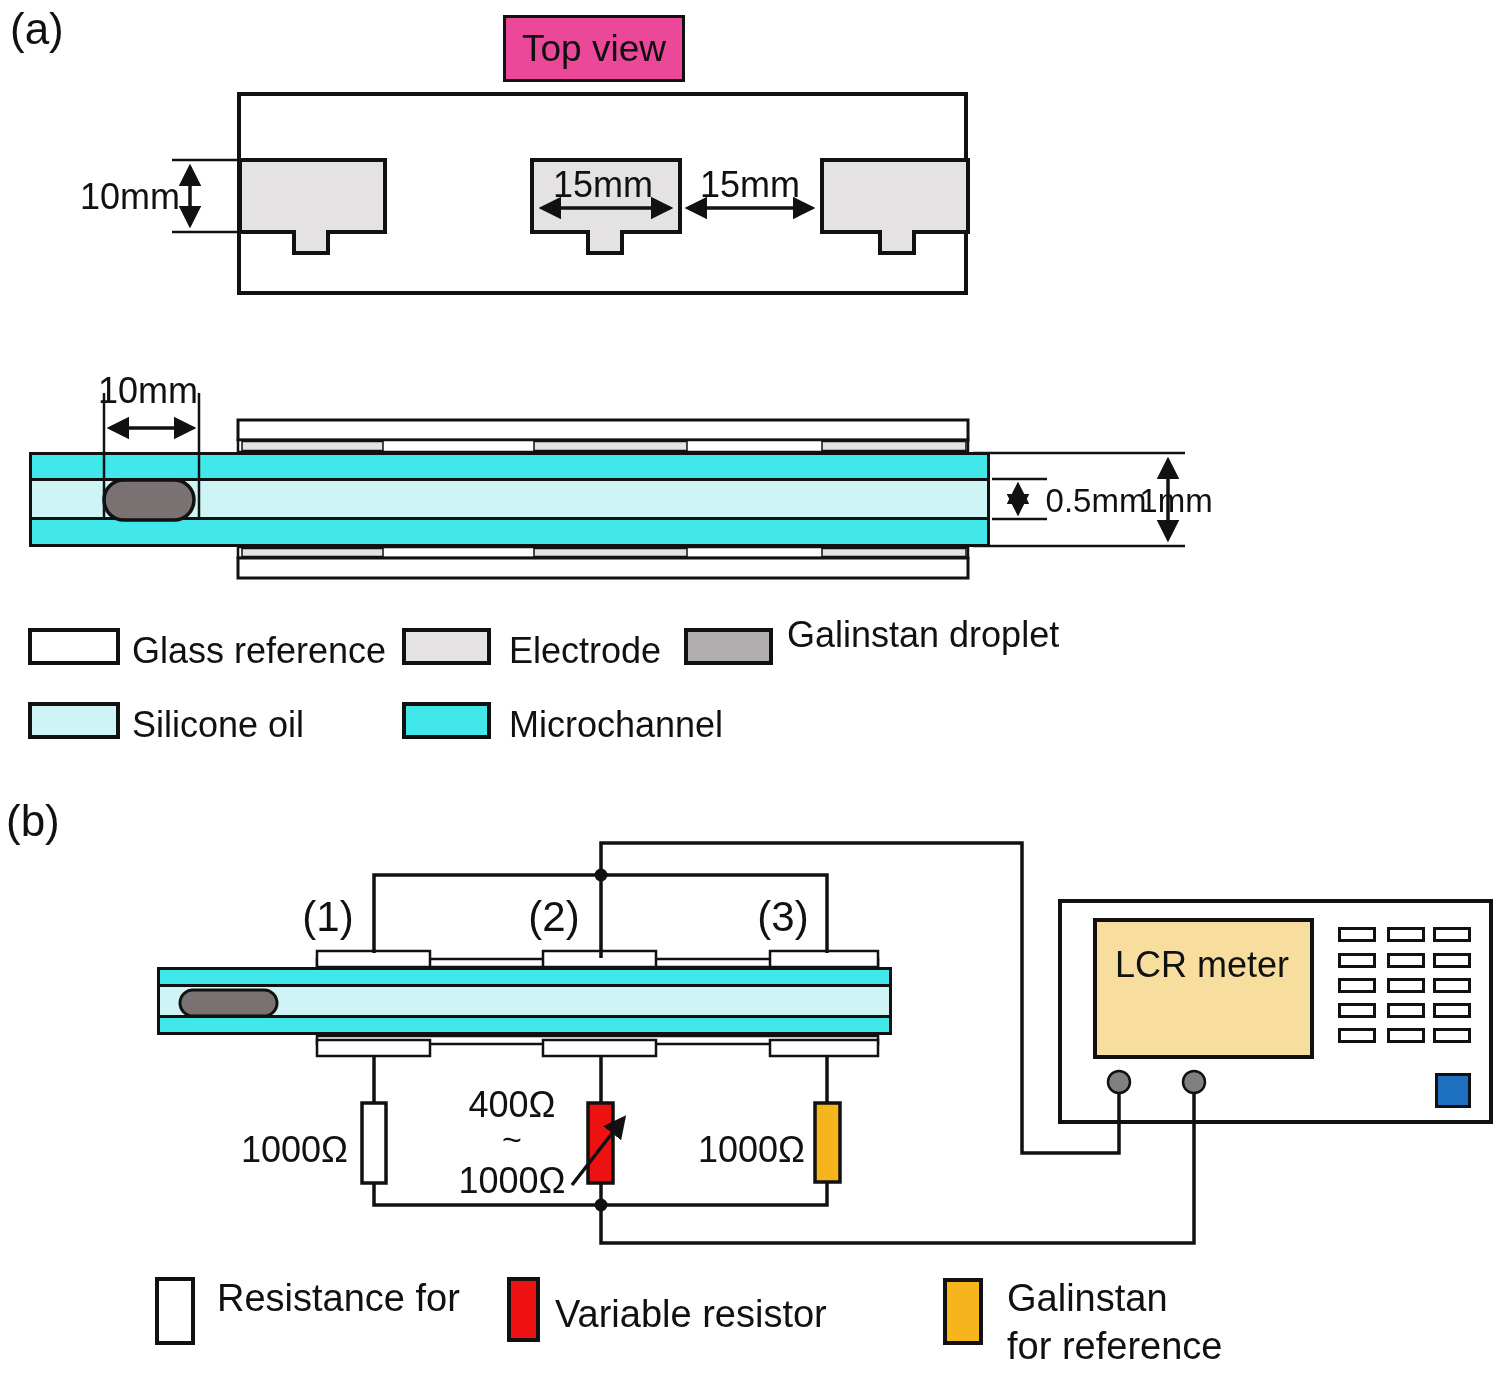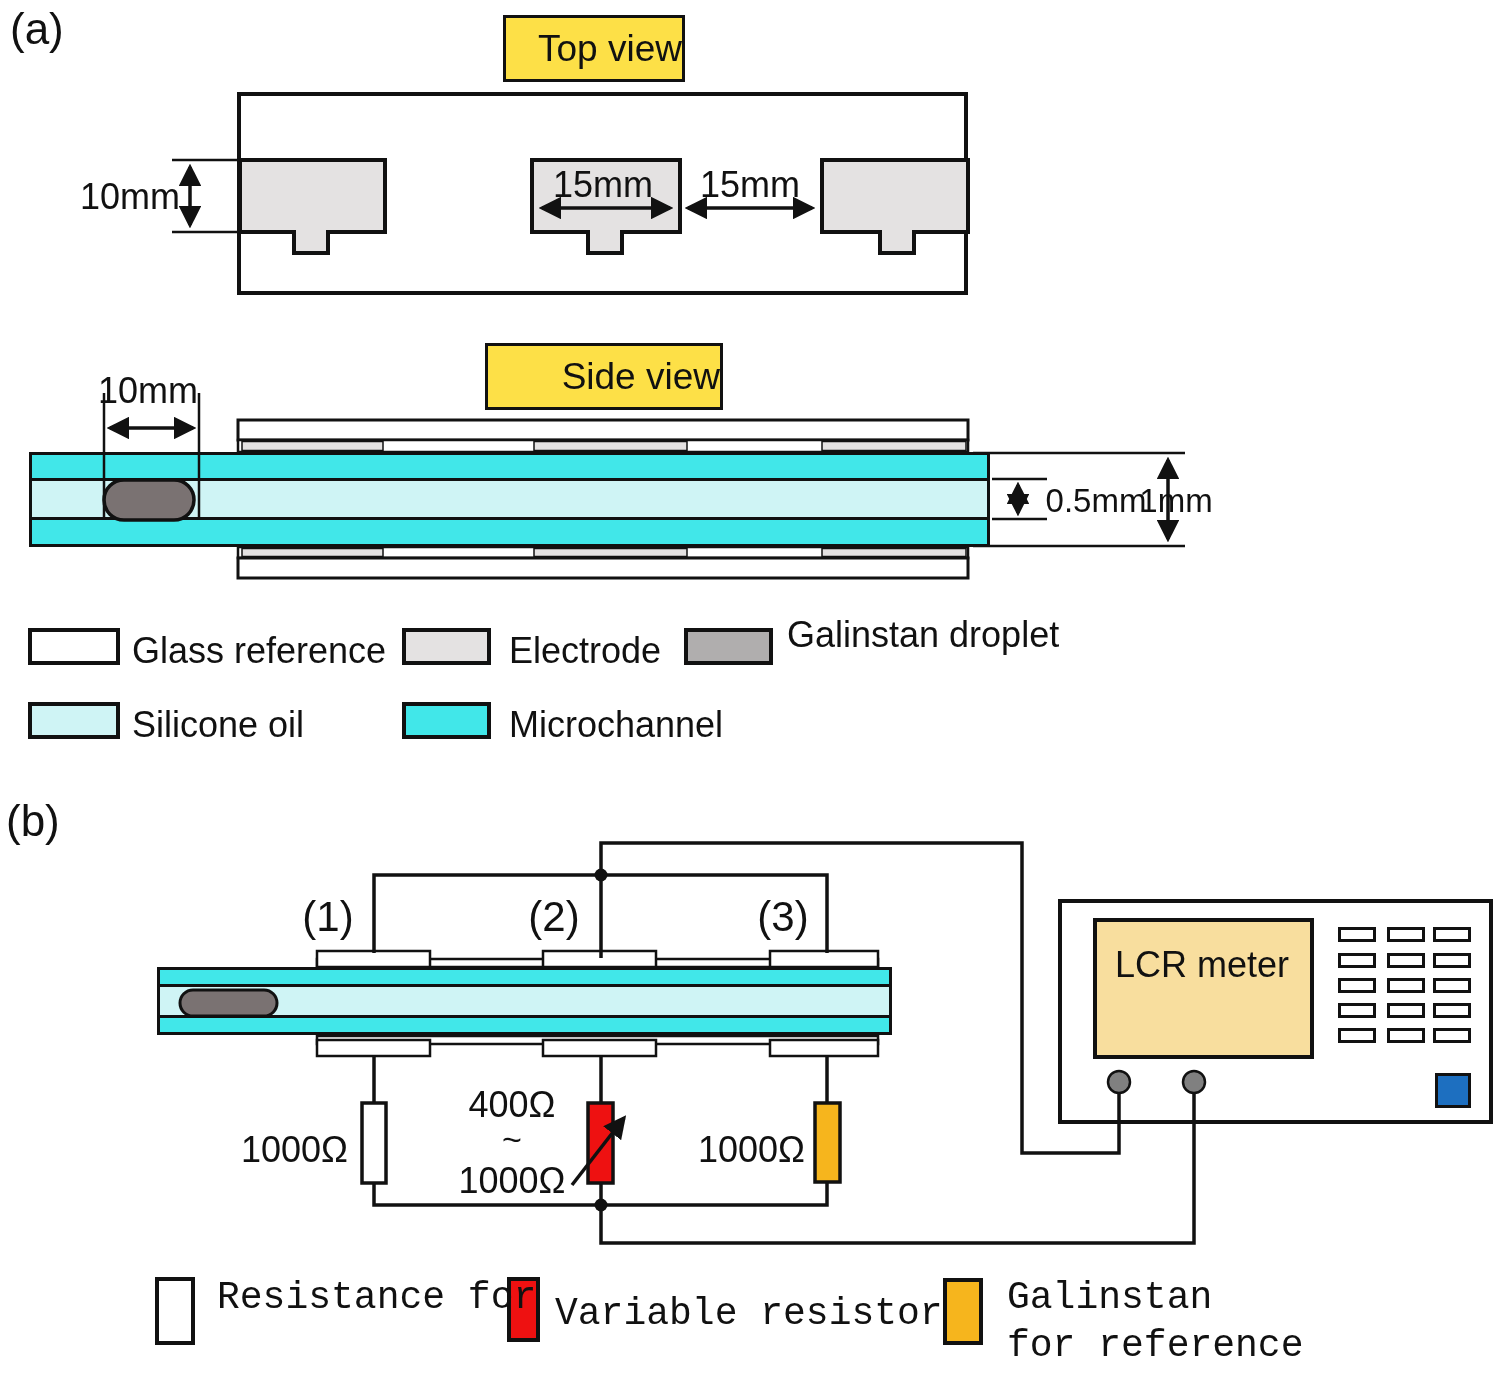--- a/index.html
+++ b/index.html
@@ -3,54 +3,51 @@
 <meta charset="utf-8">
 <style>
   html,body{margin:0;padding:0;background:#fff;}
   #fig{position:relative;width:1499px;height:1376px;background:#fff;overflow:hidden;
        font-family:"Liberation Sans",sans-serif;color:#111;}
   .abs{position:absolute;box-sizing:border-box;}
   .lbl{position:absolute;box-sizing:border-box;font-size:36px;line-height:1.05;color:#111;z-index:10;white-space:nowrap;}
   .ctr{display:flex;align-items:center;justify-content:center;text-align:center;}
   .rt{text-align:right;}
   .panel-label{font-size:44px;}
-  .titlebox{border:3px solid #111;background:#fde047;z-index:4;justify-content:flex-end;}
+  .titlebox{border:3px solid #111;background:#ec4899;z-index:4;}
   .titlebox .t{font-size:37px;}
   .box{border:4px solid #111;background:#fff;z-index:1;}
   .stack{border:3px solid #111;background:#fff;z-index:1;}
   .stack .row-mc{background:var(--microchannel);}
   .stack .row-oil{background:var(--silicone-oil);border-top:3px solid #111;border-bottom:3px solid #111;box-sizing:border-box;}
   .swatch{border:4px solid #111;z-index:2;}
   svg.overlay{position:absolute;left:0;top:0;z-index:5;pointer-events:none;}
   .meter{border:4px solid #111;background:#fff;z-index:1;}
   .screen{border:4px solid #111;background:var(--lcr-screen);z-index:2;}
   .bluebtn{border:3px solid #111;background:var(--lcr-blue-button);z-index:2;}
   .mbtn{position:absolute;box-sizing:border-box;width:38px;height:15px;border:3px solid #111;background:#fff;z-index:2;}
-  .leg2{line-height:48px;font-size:38px;font-family:Liberation Mono, monospace;}
+  .leg2{line-height:48px;font-size:38px;}
 </style>
 </head>
 <body>
 
 <div id="fig">
 
   <div class="lbl panel-label" style="left:10px;top:6px;">(a)</div>
 
   <div class="abs titlebox ctr" style="left:503px;top:15px;width:182px;height:67px;">
     <span class="t">Top view</span>
   </div>
 
   <div class="abs box" style="left:237px;top:92px;width:731px;height:203px;"></div>
 
   <div class="lbl rt" style="left:80px;top:178px;width:88px;">10mm</div>
   <div class="lbl ctr" style="left:555px;top:166px;width:96px;">15mm</div>
   <div class="lbl ctr" style="left:698px;top:166px;width:104px;">15mm</div>
 
-  <div class="abs titlebox ctr" style="left:485px;top:343px;width:238px;height:67px;">
-    <span class="t">Side view</span>
-  </div>
 
   <div class="abs stack" style="left:29px;top:452px;width:961px;height:95px;z-index:1;">
     <div class="row-mc" style="height:23px;"></div>
     <div class="row-oil" style="height:42px;"></div>
     <div class="row-mc" style="height:24px;"></div>
   </div>
 
   <div class="lbl ctr" style="left:98px;top:372px;width:100px;">10mm</div>
   <div class="lbl ctr" style="left:1044px;top:484px;width:104px;font-size:33px;">0.5mm</div>
   <div class="lbl ctr" style="left:1136px;top:484px;width:80px;font-size:33px;">1mm</div>

